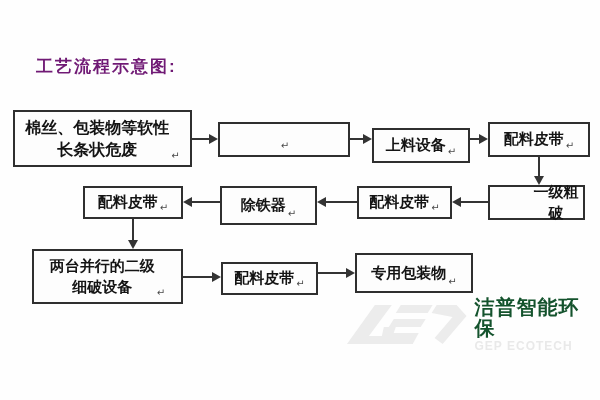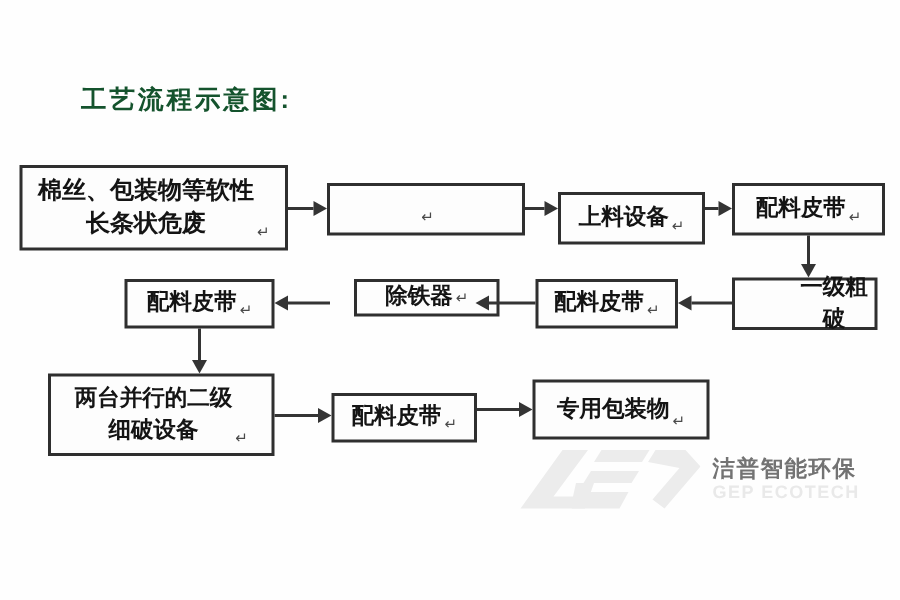--- a/index.html
+++ b/index.html
@@ -1,38 +1,38 @@
 <!DOCTYPE html>
 <html><head>
 <meta charset="utf-8">
 <style>
   html,body{margin:0;padding:0;background:#ffffff;}
   #canvas{
     position:relative;width:600px;height:400px;background:#fefefe;overflow:hidden;
     font-family:"Liberation Sans","DejaVu Sans",sans-serif;
   }
   .title{
-    position:absolute;left:54px;top:55px;font-size:17px;font-weight:bold;
-    color:#14532d;letter-spacing:2px;
+    position:absolute;left:36px;top:55px;font-size:17px;font-weight:bold;
+    color:#701a75;letter-spacing:2px;
   }
   .node{
     position:absolute;border:2px solid #2f2f2f;background:#fdfdfd;
     display:flex;align-items:center;justify-content:center;
     font-weight:bold;color:#141414;font-size:15px;text-align:center;
     box-sizing:border-box;line-height:1.35;
   }
   .node .txt{white-space:pre-line;}
   .node .mark{font-size:10px;font-weight:normal;color:#4a4a4a;margin-left:2px;align-self:flex-end;padding-bottom:3px;}
   
   #n-source   {left:13px;  top:110px; width:179px; height:57px; font-size:16px;align-items:center;}
   #n-sort     {left:218px; top:122px; width:132px; height:35px;}
   #n-feeder   {left:372px; top:128px; width:98px;  height:35px;}
   #n-belt1    {left:488px; top:122px; width:102px; height:35px;}
   #n-belt3    {left:83px;  top:186px; width:100px; height:33px;}
-  #n-iron     {left:220px; top:186px; width:97px;  height:25px;margin-left:16px;}
+  #n-iron     {left:220px; top:186px; width:97px;  height:39px;}
   #n-belt2    {left:357px; top:186px; width:95px;  height:33px;}
   #n-coarse   {left:488px; top:185px; width:97px;  height:35px;padding-left:41px;}
   #n-fine     {left:32px;  top:249px; width:151px; height:55px;}
   #n-belt4    {left:221px; top:262px; width:97px;  height:33px;}
   #n-pack     {left:355px; top:253px; width:118px; height:40px;}
   
   .arr-h{position:absolute;height:2px;background:#343434;}
   .arr-v{position:absolute;width:2px;background:#343434;}
   .head{position:absolute;width:0;height:0;}
   .head-r{right:-9px;top:-4px;border-left:9px solid #343434;border-top:5px solid transparent;border-bottom:5px solid transparent;}
@@ -45,21 +45,21 @@
   #a5{left:461px;top:201px;width:27px;}
   #a6{left:326px;top:201px;width:31px;}
   #a7{left:192px;top:201px;width:28px;}
   #a8{left:132px;top:219px;height:21px;}
   #a9{left:183px;top:276px;width:29px;}
   #a10{left:318px;top:272px;width:28px;}
   
   .wm{position:absolute;left:345px;top:297px;display:flex;align-items:center;}
   .wm-logo{width:122px;height:46px;}
   .wm-text{margin-left:8px;}
-  .wm-cn{font-size:15px;font-weight:bold;color:#737373;letter-spacing:1px;line-height:1.05;}
+  .wm-cn{font-size:20px;font-weight:bold;color:#14532d;letter-spacing:1px;line-height:1.05;}
   .wm-en{font-size:12px;font-weight:bold;color:#e9e9e9;letter-spacing:1px;line-height:1.2;}
 </style>
 </head>
 <body>
 
 <div id="canvas">
 
   <div class="title">工艺流程示意图:</div>
 
   <div class="node" id="n-source">

